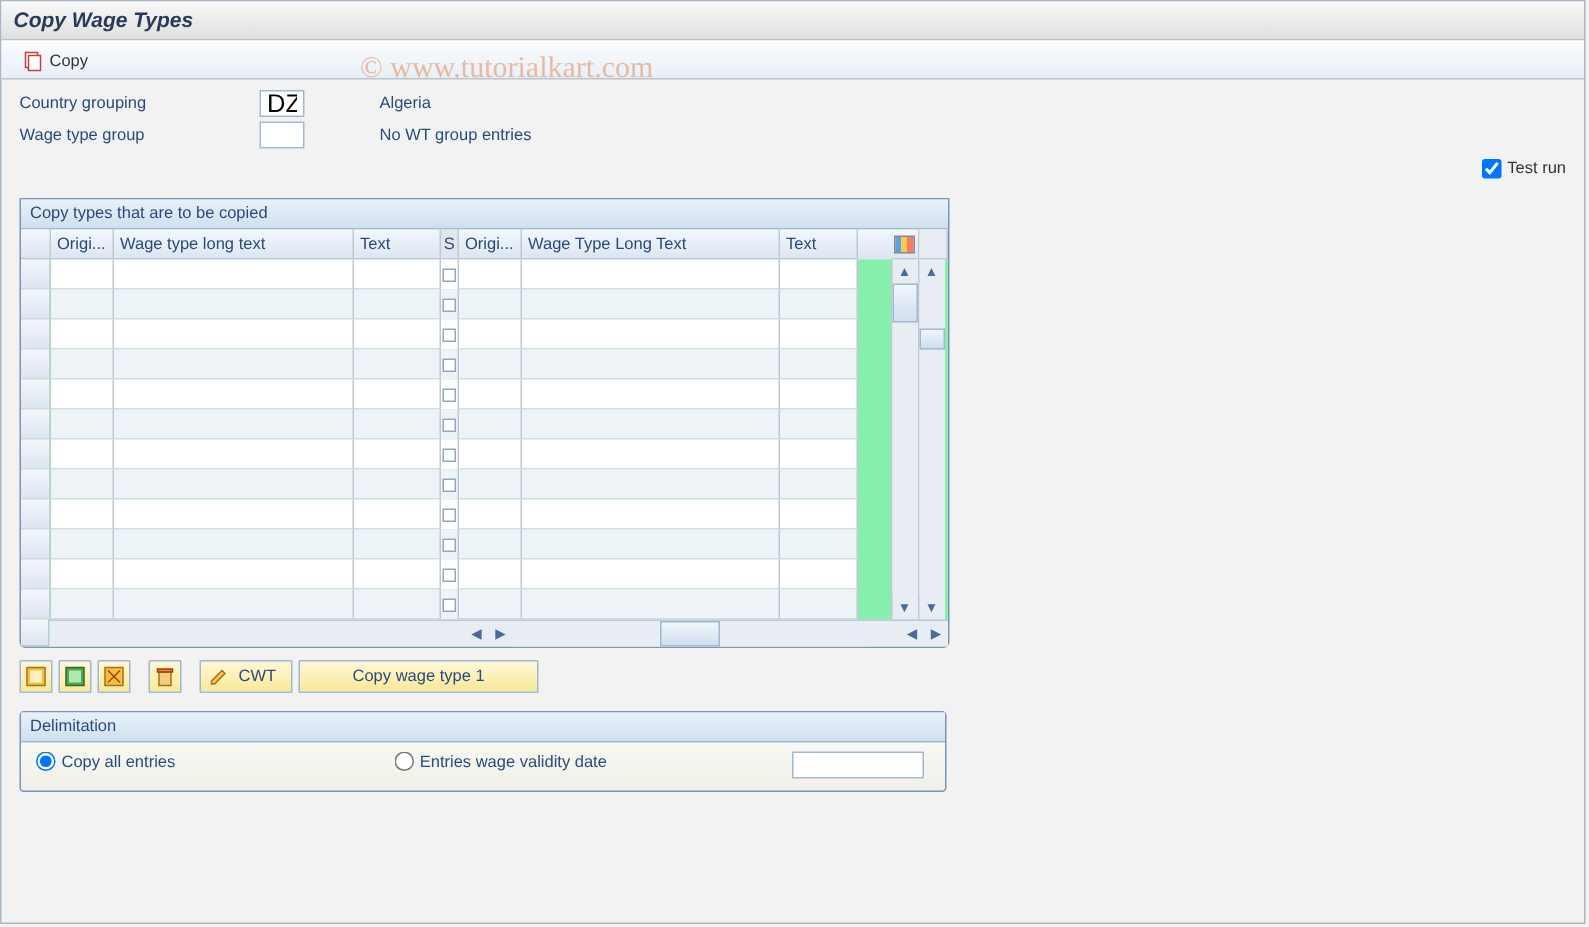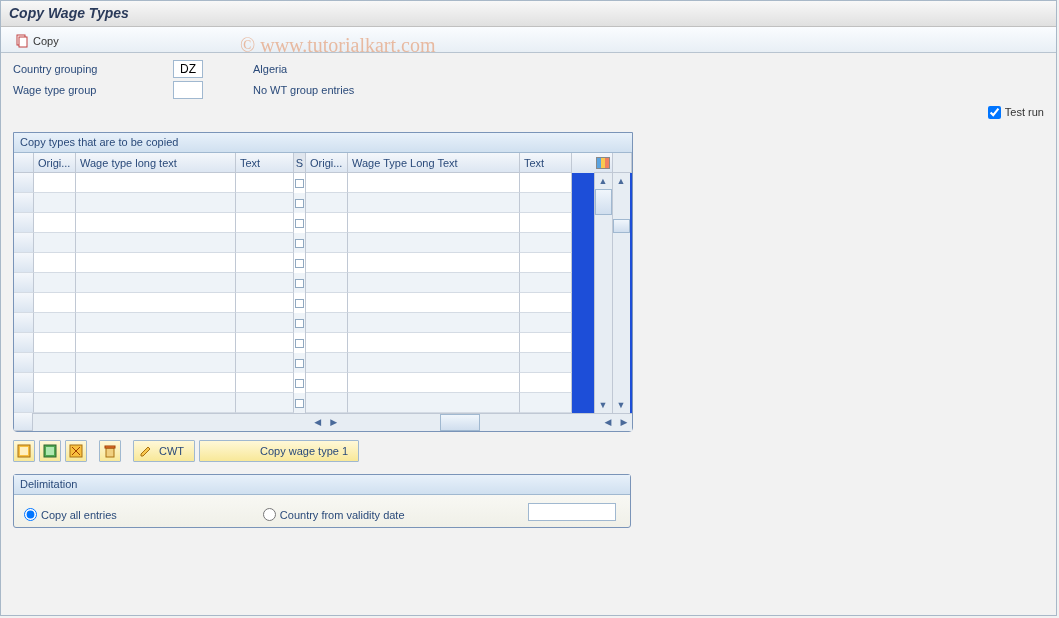--- a/index.html
+++ b/index.html
@@ -5,28 +5,28 @@
 * { box-sizing: border-box; margin: 0; padding: 0; font-family: Arial, sans-serif; }
 body { background: #f2f2f2; font-size: 11px; color: #333; position: relative; width: 1059px; height: 618px; overflow: hidden; }
 .window { border: 1px solid #a8b8c8; width: 1057px; height: 616px; background: #f2f2f2; }
 .title-bar { background: linear-gradient(#f8f8f8,#e0e0e0); padding: 4px 8px; height: 26px; border-bottom: 1px solid #c0c0c0; }
 .title-bar span { font-size: 14px; font-weight: bold; font-style: italic; color: #2a3a5a; }
 .toolbar { background: linear-gradient(#fafcff,#e8eff5); border-bottom: 1px solid #b8c4d0; height: 26px; padding: 2px 8px; display: flex; align-items: flex-end; }
 .copy-btn { display: inline-flex; align-items: center; gap: 4px; padding: 2px 6px; cursor: pointer; }
 .content { padding: 6px 12px; }
 .field-row { display: flex; align-items: center; height: 20px; margin-bottom: 1px; gap: 40px; }
 .field-label { width: 120px; color: #2a4a7a; }
-.field-input { width: 100px; height: 18px; border: 1px solid #a0b8d0; background: #fff; padding: 0 4px; margin-right: 10px; font-size: 12px; }
+.field-input { width: 100px; height: 18px; border: 1px solid #a0b8d0; background: #fff; padding: 0 4px; margin-right: 10px; font-size: 17px; }
 .field-input.short { width: 30px; text-align: center; }
 .field-value { color: #2a4a7a; }
 .cb-row { display: flex; align-items: center; height: 20px; margin-top: 2px; justify-content: flex-end; }
 .cb-row input { margin-right: 4px; }
 .panel { margin-top: 10px; border: 1px solid #7a94b8; border-radius: 0 0 4px 4px; width: 620px; }
 .panel-head { background: linear-gradient(#e8f1fa,#d0e0f0); border-bottom: 1px solid #a0b8d0; padding: 3px 6px; color: #2a4a7a; height: 20px; }
-.table-wrap { background: #1d4ed8; position: relative; }
+.table-wrap { background: #86efac; position: relative; }
 .grid { display: flex; }
 .ghead { background: linear-gradient(#f4f7fb,#dbe5f1); }
 .gcell { border-right: 1px solid #c0c8d4; border-bottom: 1px solid #c0c8d4; height: 20px; display: flex; align-items: center; padding: 0 4px; color: #2a4a7a; overflow: hidden; white-space: nowrap; }
 .gcell.sel { width: 20px; background: linear-gradient(#f4f7fb,#dbe5f1); padding:0; justify-content:center; }
 .gcell.c-origi { width: 42px; }
 .gcell.c-wlt   { width: 160px; }
 .gcell.c-text  { width: 58px; }
 .gcell.c-s     { width: 12px; padding:0; justify-content:center; background:#e0e6ee;}
 .gcell.c-cust  { width: 42px; }
 .gcell.c-wlt2  { width: 172px; }
@@ -42,21 +42,21 @@
 .arrow { width:16px; height:16px; display:flex; align-items:center; justify-content:center; color:#4a6a9a; font-size:9px; cursor:pointer; }
 .track { flex:1; background:#e7edf3; position:relative; }
 .thumb { background:linear-gradient(#f0f6fc,#d0deee); border:1px solid #a0b8d0; }
 .btn-row { display:flex; gap:4px; margin-top:8px; align-items:center;}
 .icon-btn { width:22px; height:22px; border:1px solid #a0b8d0; background:linear-gradient(#fff8d8,#f8e898); border-radius:1px; display:flex; align-items:center; justify-content:center; cursor:pointer; }
 .text-btn { height:22px; border:1px solid #a0b8d0; background:linear-gradient(#fff8d8,#f8e898); border-radius:1px; display:flex; align-items:center; justify-content:center; padding:0 10px; cursor:pointer; color:#2a4a7a; white-space:nowrap;}
 .text-btn.plain { background: linear-gradient(#fafcff,#e0e8f0); }
 .text-btn.cwt { padding-left:5px; gap:6px; }
 .delim-panel { margin-top:12px; border:1px solid #7a94b8; border-radius:3px; width:618px; background:linear-gradient(#fdfdfb,#f0f0e8); }
 .delim-head { background: linear-gradient(#e8f1fa,#d0e0f0); border-bottom:1px solid #a0b8d0; padding:3px 6px; color:#2a4a7a; height:20px; }
-.delim-body { display:flex; align-items:flex-end; gap:30px; padding:6px 10px; height:32px;}
+.delim-body { display:flex; align-items:flex-start; gap:30px; padding:6px 10px; height:32px;}
 .radio-grp { display:flex; align-items:center; gap:4px; color:#2a4a7a; }
 .date-inp { width:88px; height:18px; border:1px solid #a0b8d0; background:#fff; margin-left:auto; margin-right:4px;}
 .watermark { position:absolute; left:240px; top:34px; color:#e7b092; font-size:20px; font-family:Georgia,serif; opacity:.85; pointer-events:none; z-index:50;}
 .cfg-icon { display:inline-block; width:14px; height:12px; background: linear-gradient(to right,#5aa3e0 33%,#f8c850 33% 66%,#f08060 66%); border:1px solid #888; }
 svg.i { width:14px; height:14px; }
 .mid-thumb { position:absolute; left:50%; transform:translateX(-50%); top:0; height:100%; width:40px; }
 </style>
 </head>
 <body>
 
@@ -329,35 +329,35 @@
             <rect x="2" y="2" width="10" height="2" fill="#f08040" stroke="#a04000"></rect>
           </svg>
         </div>
       <div style="width:4px;"></div>
       <div class="text-btn cwt">
         <svg class="i" viewBox="0 0 14 14">
             <path d="M2 10 L9 3 L11 5 L4 12 L2 12 Z" fill="#f8c850" stroke="#a87010"></path>
           </svg>
         <span>CWT</span>
       </div>
-      <div class="text-btn" style="width:160px;justify-content:flex-end;">
+      <div class="text-btn" style="width:160px;">
           <span>Copy wage type 1</span>
         </div>
     </div>
 
     <div class="delim-panel">
       <div class="delim-head">Delimitation</div>
       <div class="delim-body">
         <label class="radio-grp">
           <input type="radio" name="delim" checked="" style="">
           <span>Copy all entries</span>
         </label>
         <label class="radio-grp" style="margin-left:116px;">
           <input type="radio" name="delim" style="">
-          <span>Country from validity date</span>
+          <span>Entries wage validity date</span>
         </label>
         <input class="date-inp" value="" style="">
       </div>
     </div>
 
   </div>
 </div>
 
 <div class="watermark">© www.tutorialkart.com</div>
 

